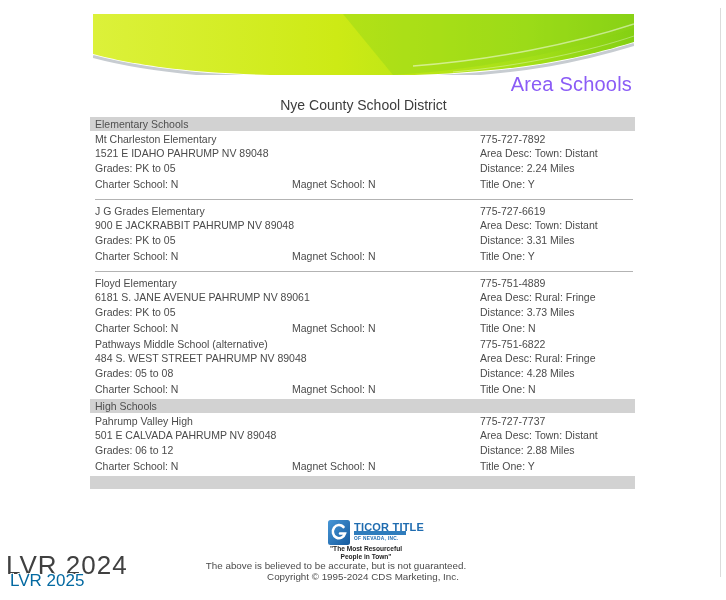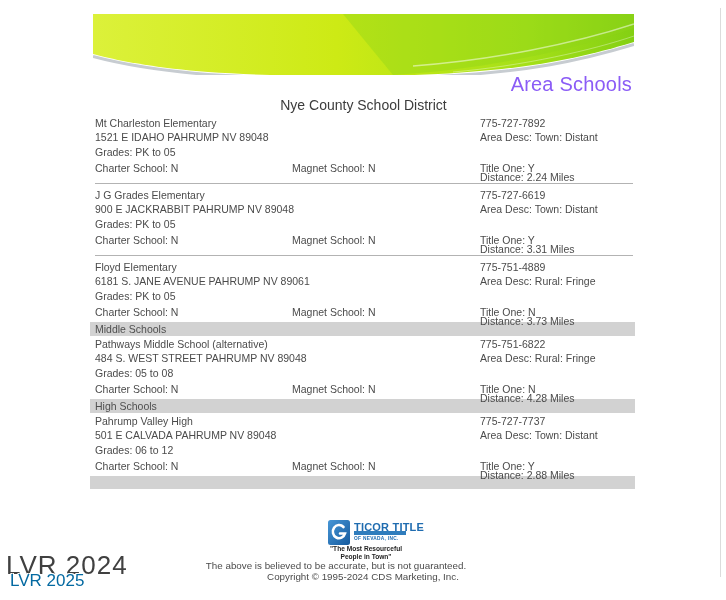--- a/index.html
+++ b/index.html
@@ -22,21 +22,21 @@
   .secbar{
     height:14px;background:#d2d2d2;margin-top:2px;
     font-size:10.5px;line-height:14px;padding-left:5px;color:#4f4f4f;
     box-sizing:border-box;
   }
   .secbar.empty{height:13px;margin-top:2px;}
   .school{position:relative;height:59px;margin-top:2px;}
   .ln{position:absolute;font-size:10.5px;line-height:13px;white-space:nowrap;color:#4b4b4b;}
   .l1{top:0;left:5px;} .l2{top:14px;left:5px;} .l3{top:29px;left:5px;} .l4{top:45px;left:5px;}
   .mag{left:202px;}
-  .r1{top:0;left:390px;} .r2{top:14px;left:390px;} .r3{top:29px;left:390px;margin-top:25px;} .r4{top:45px;left:390px;}
+  .r1{top:0;left:390px;} .r2{top:14px;left:390px;} .r3{top:29px;left:390px;} .r4{top:45px;left:390px;}
   .divider{height:1px;background:#b3b3b3;margin:7px 0 5px 5px;width:538px;}
   
   .footer-logo{position:absolute;left:320px;top:515px;width:92px;height:48px;}
   .logo-square{position:absolute;left:8px;top:5px;}
   .logo-name{position:absolute;left:34px;top:6px;font-size:11px;font-weight:bold;color:#1f6cb0;letter-spacing:.2px;white-space:nowrap;text-align:right;}
   .logo-bar{position:absolute;left:34px;top:16px;width:52px;height:4px;background:#2f7dbd;}
   .logo-sub{position:absolute;left:34px;top:21px;font-size:4.8px;font-weight:bold;color:#1f6cb0;white-space:nowrap;letter-spacing:.3px;}
   .tagline{position:absolute;left:0;top:30px;width:92px;text-align:center;font-size:6.6px;font-weight:bold;color:#1e1e1e;line-height:8px;white-space:nowrap;}
   .tagline2{top:38px;}
   .disclaimer{position:absolute;left:0;top:560px;width:672px;text-align:center;font-size:9.8px;color:#4b4b4b;}
@@ -68,20 +68,21 @@
   <path d="M0,0 H541 V28 C485,45 435,55 345,60 C265,64 175,62 115,58 C65,54 30,48 0,40 Z" fill="url(#g1)"></path>
   <path d="M250,0 H541 V14 C470,40 380,56 300,61 Z" fill="#8ed51a" opacity="0.4"></path>
   <path d="M320,52 C400,46 480,30 541,10" stroke="rgba(255,255,255,0.5)" stroke-width="1.5" fill="none"></path>
   <path d="M360,58 C430,52 500,36 541,22" stroke="rgba(255,255,255,0.35)" stroke-width="1" fill="none"></path>
 </svg>
 
 <div class="area-title">Area Schools</div>
 <div class="district">Nye County School District</div>
 
 <div id="content">
+    <div class="secbar">Elementary Schools</div>
       <div class="school">
         <div class="ln l1">Mt Charleston Elementary</div>
         <div class="ln l2">1521 E IDAHO PAHRUMP NV 89048</div>
         <div class="ln l3">Grades: PK to 05</div>
         <div class="ln l4">Charter School: N</div>
         <div class="ln l4 mag">Magnet School: N</div>
         <div class="ln r1">775-727-7892</div>
         <div class="ln r2">Area Desc: Town: Distant</div>
         <div class="ln r3">Distance: 2.24 Miles</div>
         <div class="ln r4">Title One: Y</div>
@@ -103,21 +104,20 @@
         <div class="ln l1">Floyd Elementary</div>
         <div class="ln l2">6181 S. JANE AVENUE PAHRUMP NV 89061</div>
         <div class="ln l3">Grades: PK to 05</div>
         <div class="ln l4">Charter School: N</div>
         <div class="ln l4 mag">Magnet School: N</div>
         <div class="ln r1">775-751-4889</div>
         <div class="ln r2">Area Desc: Rural: Fringe</div>
         <div class="ln r3">Distance: 3.73 Miles</div>
         <div class="ln r4">Title One: N</div>
       </div>
-    <div class="secbar">Middle Schools</div>
       <div class="school">
         <div class="ln l1">Pathways Middle School (alternative)</div>
         <div class="ln l2">484 S. WEST STREET PAHRUMP NV 89048</div>
         <div class="ln l3">Grades: 05 to 08</div>
         <div class="ln l4">Charter School: N</div>
         <div class="ln l4 mag">Magnet School: N</div>
         <div class="ln r1">775-751-6822</div>
         <div class="ln r2">Area Desc: Rural: Fringe</div>
         <div class="ln r3">Distance: 4.28 Miles</div>
         <div class="ln r4">Title One: N</div>

